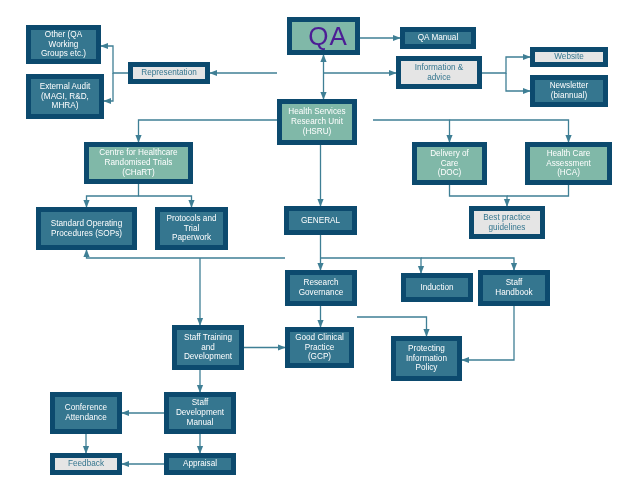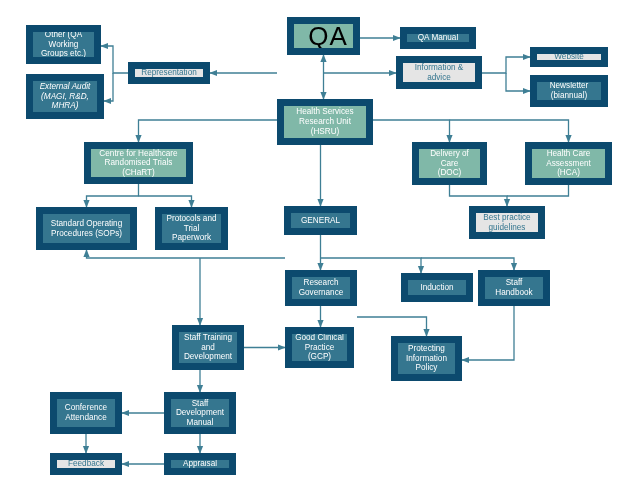--- a/index.html
+++ b/index.html
@@ -26,36 +26,36 @@
     height: 497px;
     pointer-events: none;
   }
   .node {
     position: absolute;
     box-sizing: border-box;
     display: flex;
     align-items: center;
     justify-content: center;
     text-align: center;
-    border: 7px solid #0c4a6e;
+    border: 5px solid #0c4a6e;
     line-height: 1.18;
     padding: 1px 3px;
     overflow: hidden;
     z-index: 2;
   }
   .node span {
     display: block;
     width: 100%;
     white-space: pre-line;
   }
   
   .t-dark  { background: #35768f; color: #ffffff; }
   .t-sage  { background: #80b8a8; color: #ffffff; }
   .t-light { background: #e5e5e5; color: #35768f; }
-  .t-title { background: #80b8a8; color: #000000; padding-left: 12px; }
+  .t-title { background: #80b8a8; color: #4c1d95; padding-left: 12px; }
   .fs-8  { font-size: 8.2px; }
   .fs-big{ font-size: 26px; letter-spacing: 1px; }
 </style>
 </head>
 <body>
 
 <div id="canvas">
 
   <svg id="edges" viewBox="0 0 640 497" width="640" height="497" xmlns="http://www.w3.org/2000/svg">
     <defs>
@@ -99,21 +99,21 @@
         <path d="M164,464 L122,464" stroke="#3f7f95" stroke-width="1.3" fill="none" marker-end="url(#arrow-end)"></path>
       </g>
   </svg>
 
   <div id="node-layer">
       <div class="node t-dark fs-8" style="left: 26px; top: 25px; width: 75px; height: 39px;">
         <span>Other (QA
 Working
 Groups etc.)</span>
       </div>
-      <div class="node t-dark fs-8" style="left: 26px; top: 74px; width: 78px; height: 45px; font-style: italic;">
+      <div class="node t-dark fs-8" style="left: 26px; top: 74px; width: 78px; height: 45px;">
         <span>External Audit
 (MAGI, R&amp;D,
 MHRA)</span>
       </div>
       <div class="node t-light fs-8" style="left: 128px; top: 62px; width: 82px; height: 22px;">
         <span>Representation</span>
       </div>
       <div class="node t-title fs-big" style="left: 287px; top: 17px; width: 73px; height: 38px;">
         <span>QA</span>
       </div>
@@ -124,21 +124,21 @@
         <span>Information &amp;
 advice</span>
       </div>
       <div class="node t-light fs-8" style="left: 530px; top: 47px; width: 78px; height: 20px;">
         <span>Website</span>
       </div>
       <div class="node t-dark fs-8" style="left: 530px; top: 75px; width: 78px; height: 32px;">
         <span>Newsletter
 (biannual)</span>
       </div>
-      <div class="node t-sage fs-8" style="left: 277px; top: 99px; width: 96px; height: 46px;">
+      <div class="node t-sage fs-8" style="left: 277px; top: 99px; width: 80px; height: 46px;">
         <span>Health Services
 Research Unit
 (HSRU)</span>
       </div>
       <div class="node t-sage fs-8" style="left: 84px; top: 142px; width: 109px; height: 42px;">
         <span>Centre for Healthcare
 Randomised Trials
 (CHaRT)</span>
       </div>
       <div class="node t-sage fs-8" style="left: 412px; top: 142px; width: 75px; height: 43px;">

